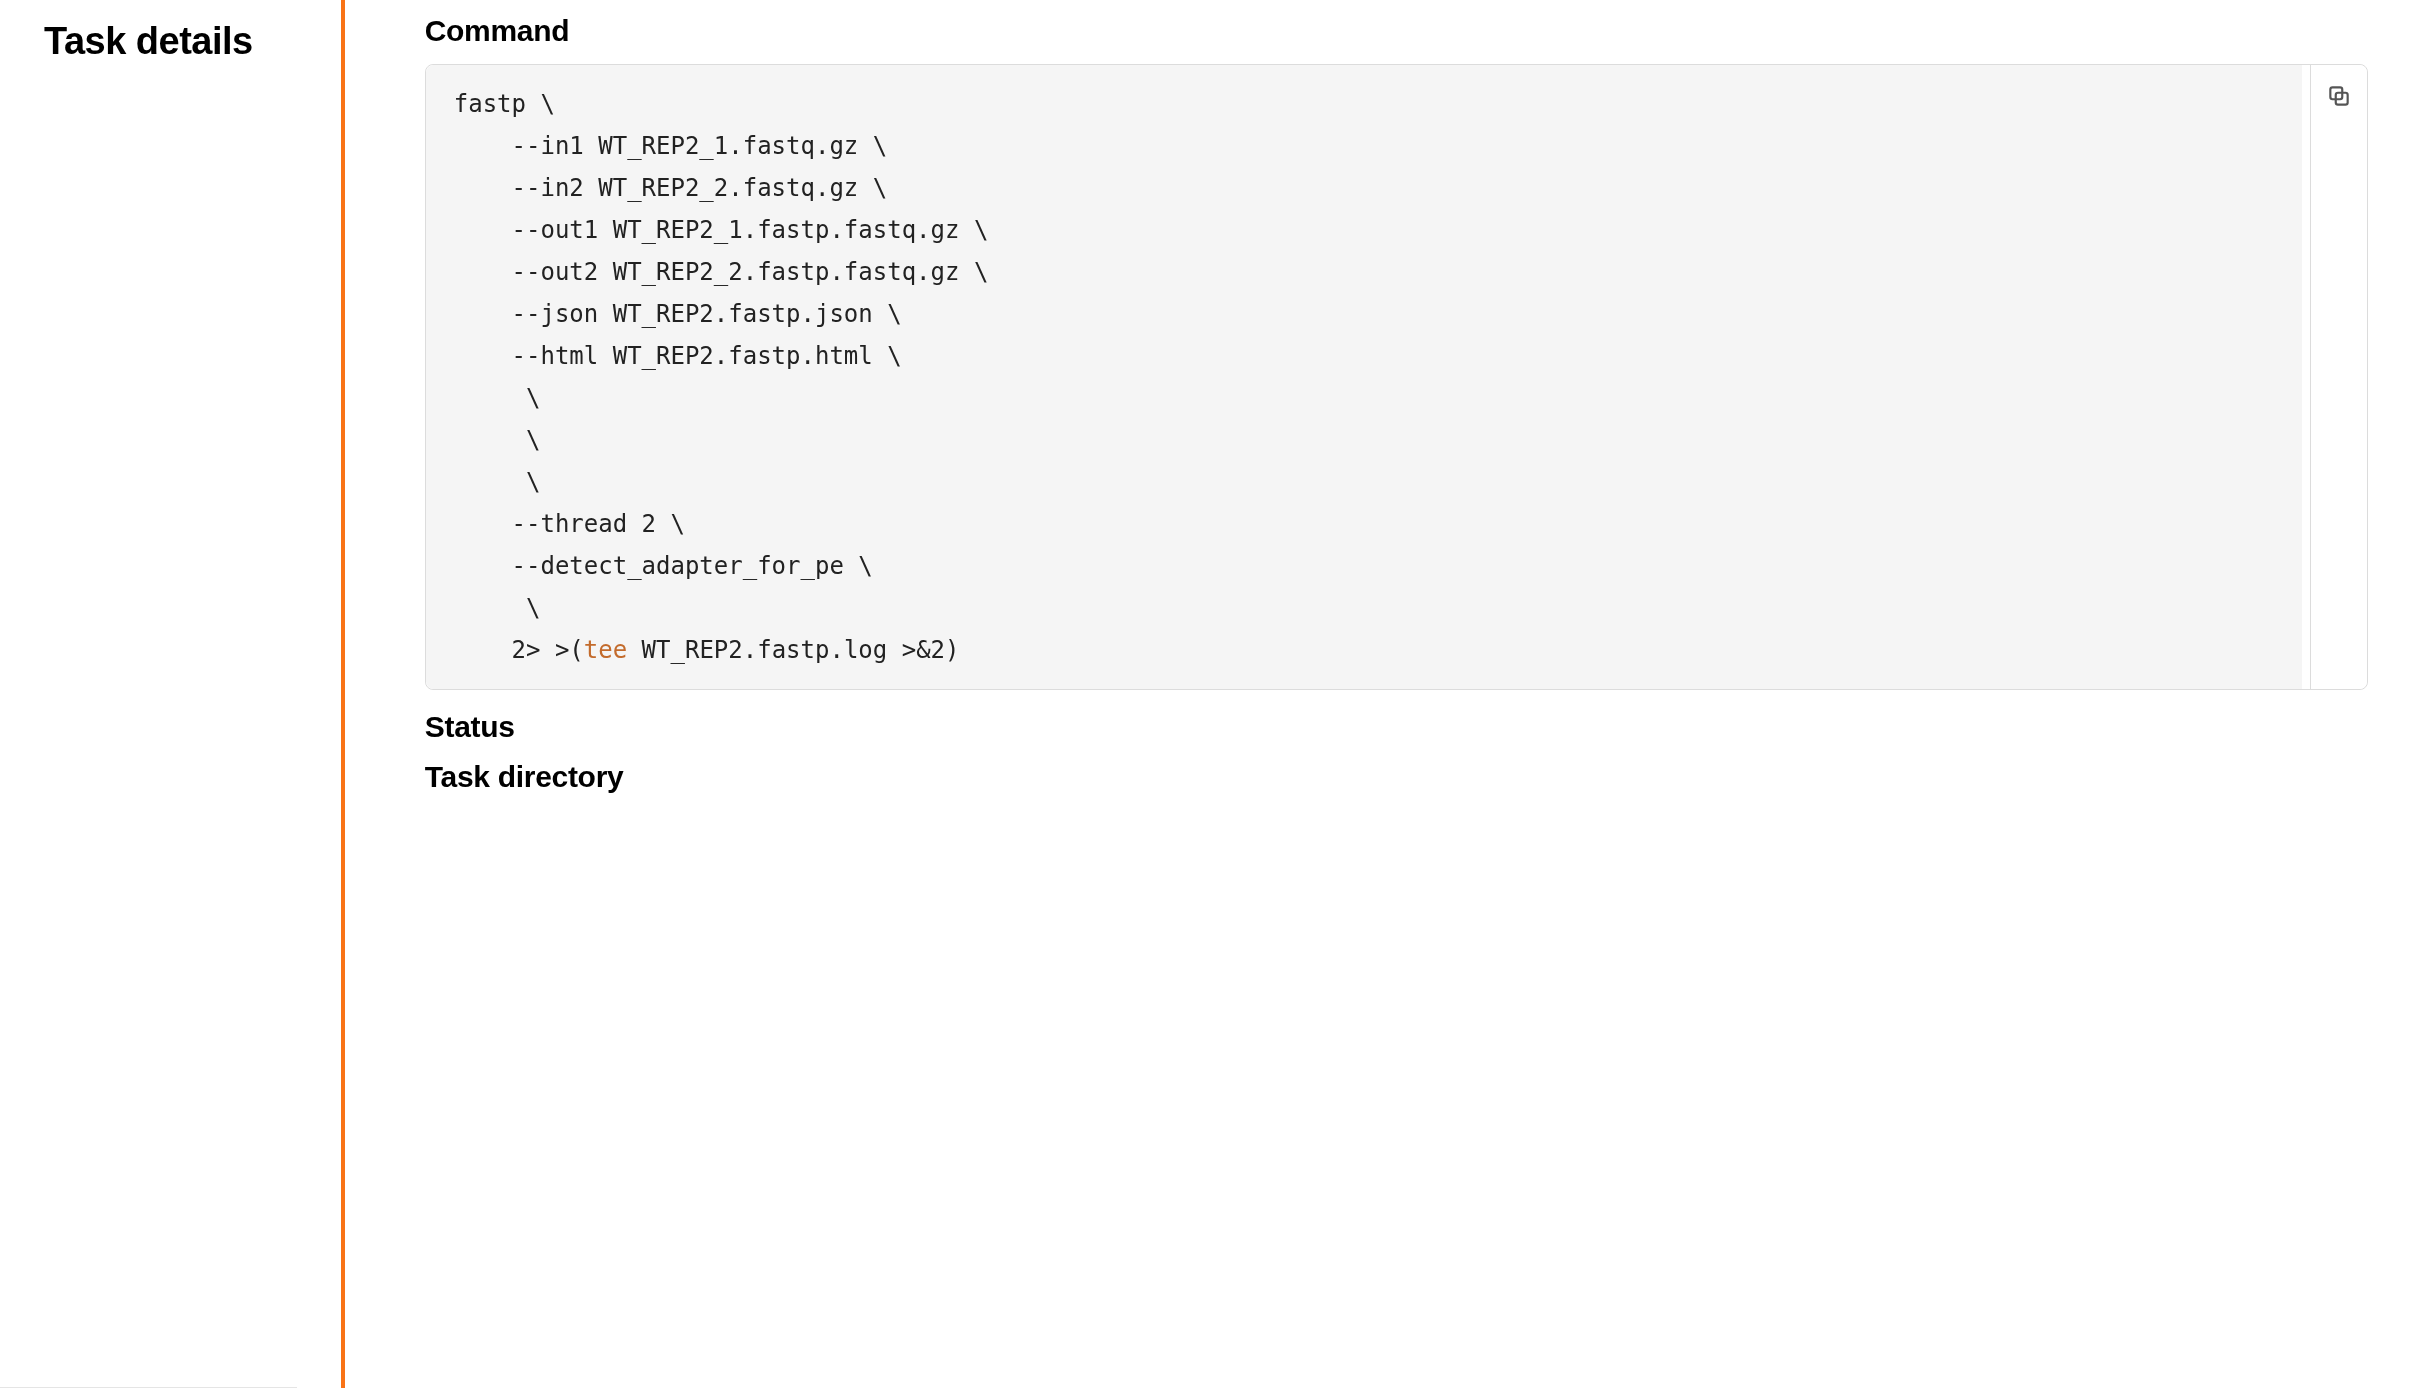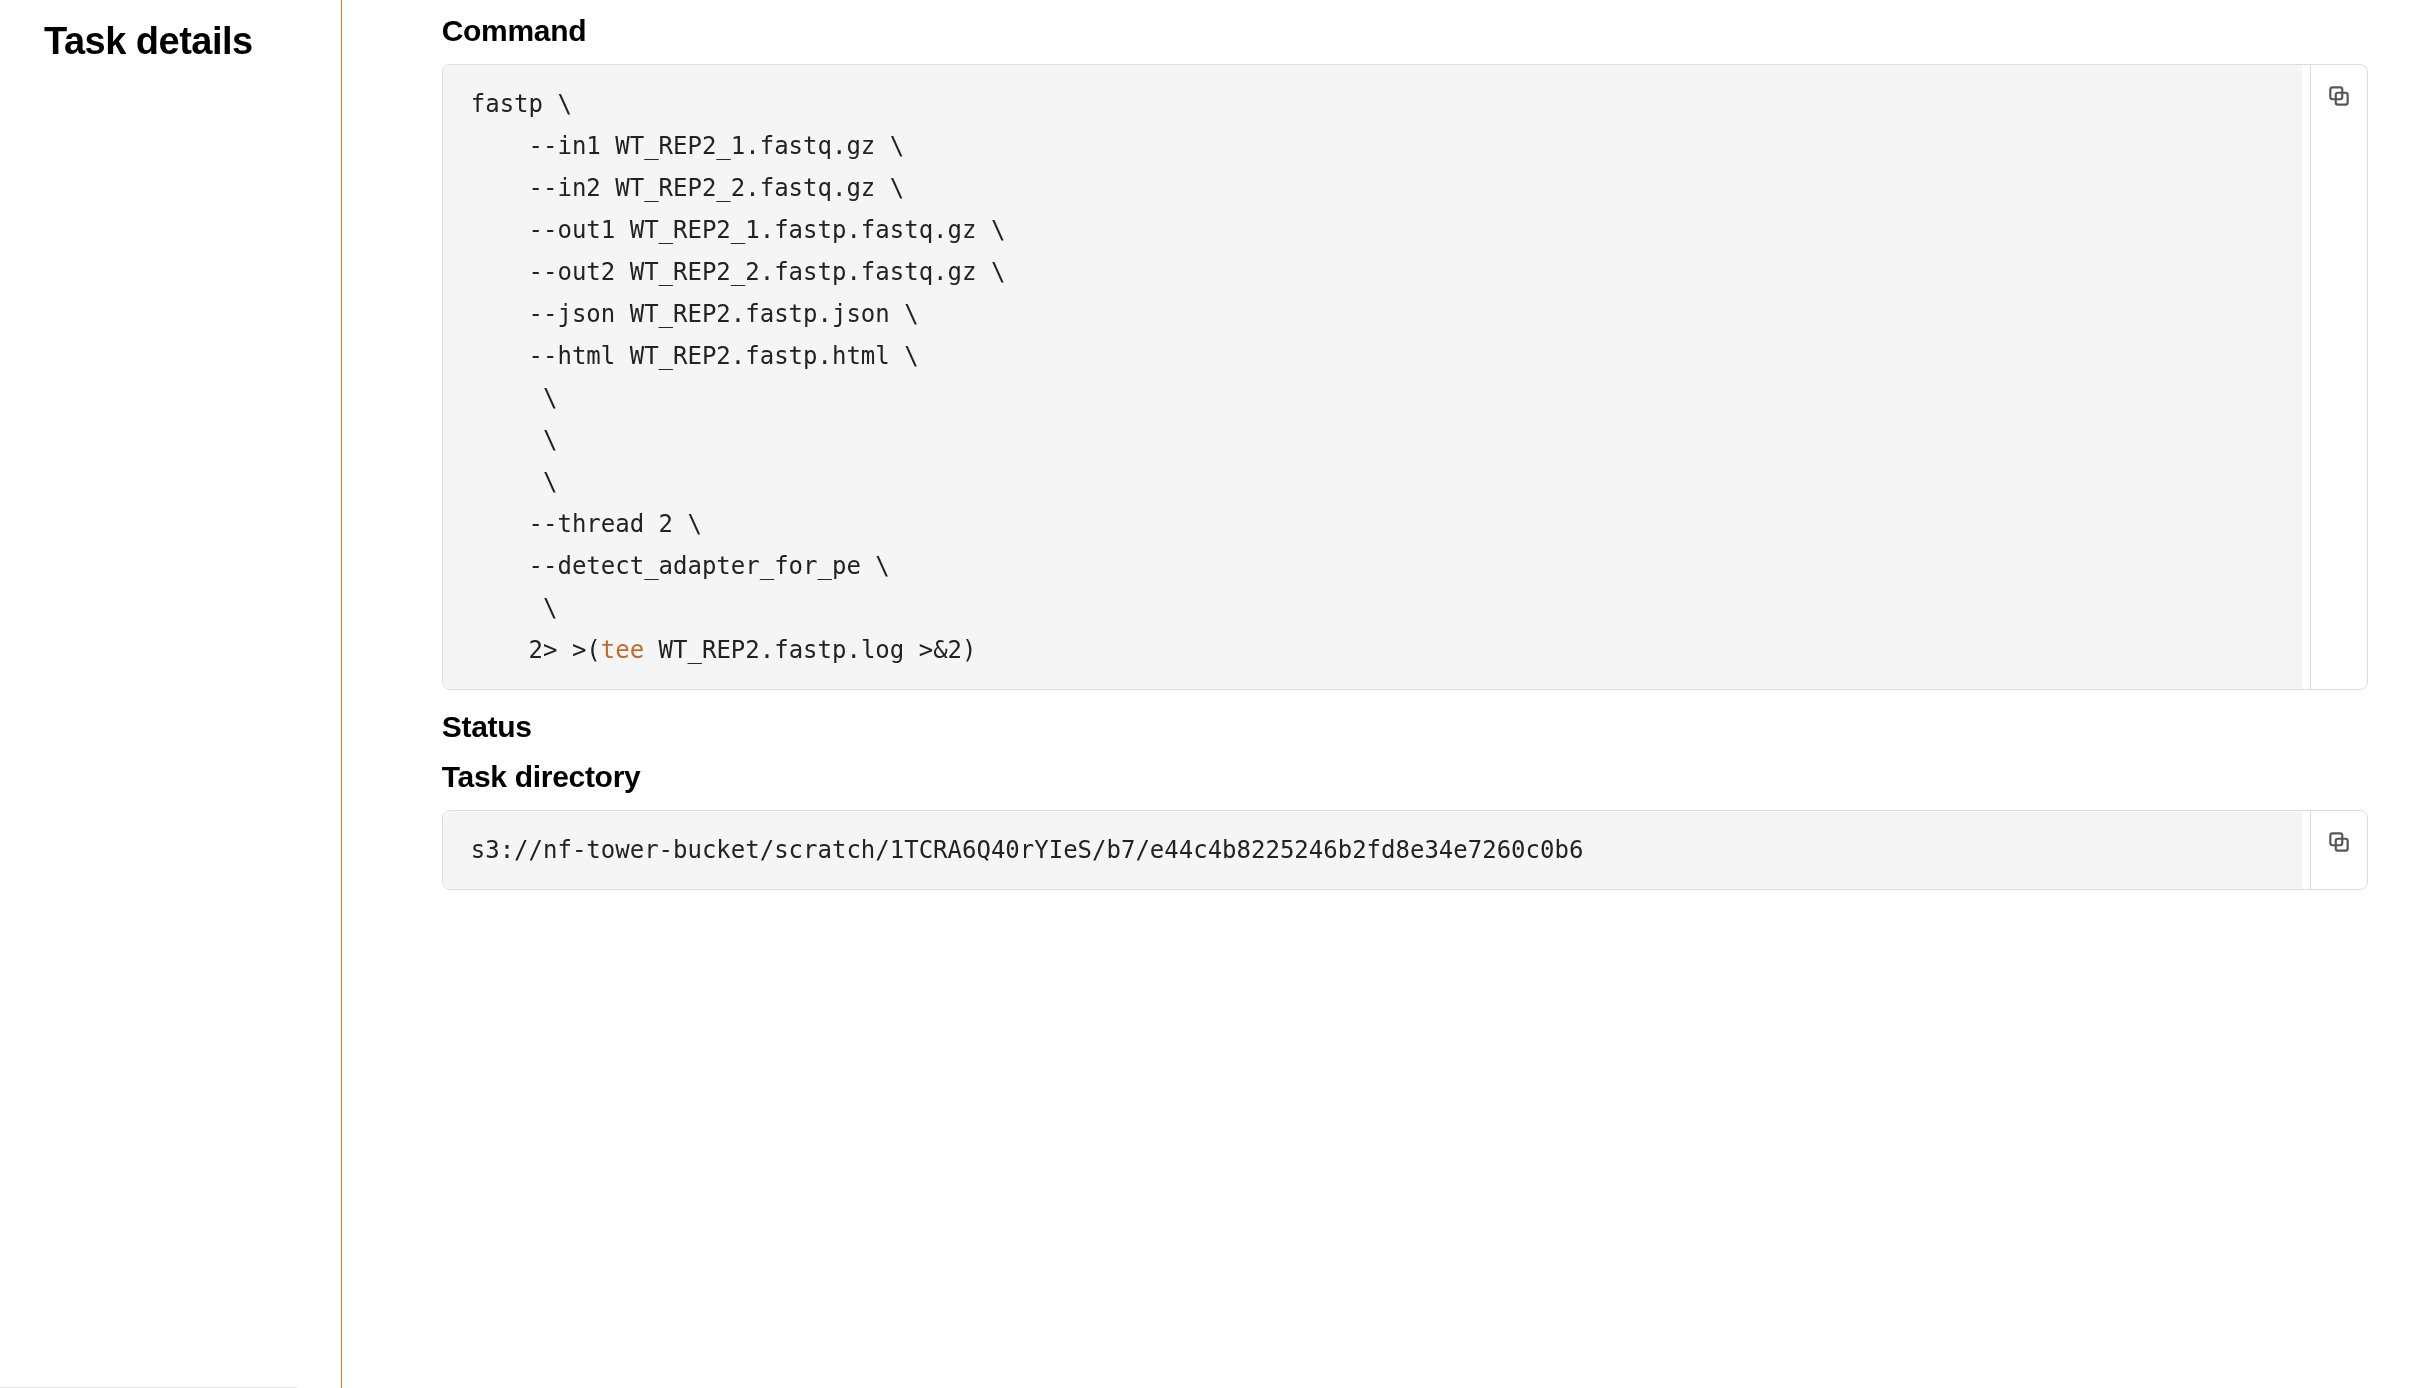--- a/index.html
+++ b/index.html
@@ -22,22 +22,22 @@
   }
   .header h1 {
     margin: 0;
     font-size: 38px;
     font-weight: 700;
     letter-spacing: -0.5px;
   }
   .content-scroll {
     flex: 1 1 auto;
     overflow-y: auto;
-    padding: 0 48px 0 72px;
-    border-left: 1px solid #f97316;
+    padding: 0 48px 0 52px;
+    border-left: 4px solid #f97316;
     margin-left: 44px;
   }
   .section-title {
     font-size: 30px;
     font-weight: 700;
     margin: 14px 0 16px 28px;
     letter-spacing: -0.3px;
   }
   .code-card {
     position: relative;
@@ -134,28 +134,17 @@
               <rect x="9" y="9" width="11" height="11" rx="2"></rect>
               <rect x="4" y="4" width="11" height="11" rx="2"></rect>
             </svg>
         </button>
       </div>
     </div>
 
     <div class="section-title">Status</div>
 
     <div class="section-title">Task directory</div>
-    <div class="code-card">
-      <div class="code-body">s3://nf-tower-bucket/scratch/1TCRA6Q40rYIeS/b7/e44c4b8225246b2fd8e34e7260c0b6</div>
-      <div class="copy-col">
-        <button class="copy-btn">
-          <svg width="26" height="26" viewBox="0 0 24 24" fill="none" stroke="currentColor" stroke-width="2" stroke-linecap="round" stroke-linejoin="round">
-              <rect x="9" y="9" width="11" height="11" rx="2"></rect>
-              <rect x="4" y="4" width="11" height="11" rx="2"></rect>
-            </svg>
-        </button>
-      </div>
-    </div>
 
 
   </div>
 
 </div>
 
 </body></html>

